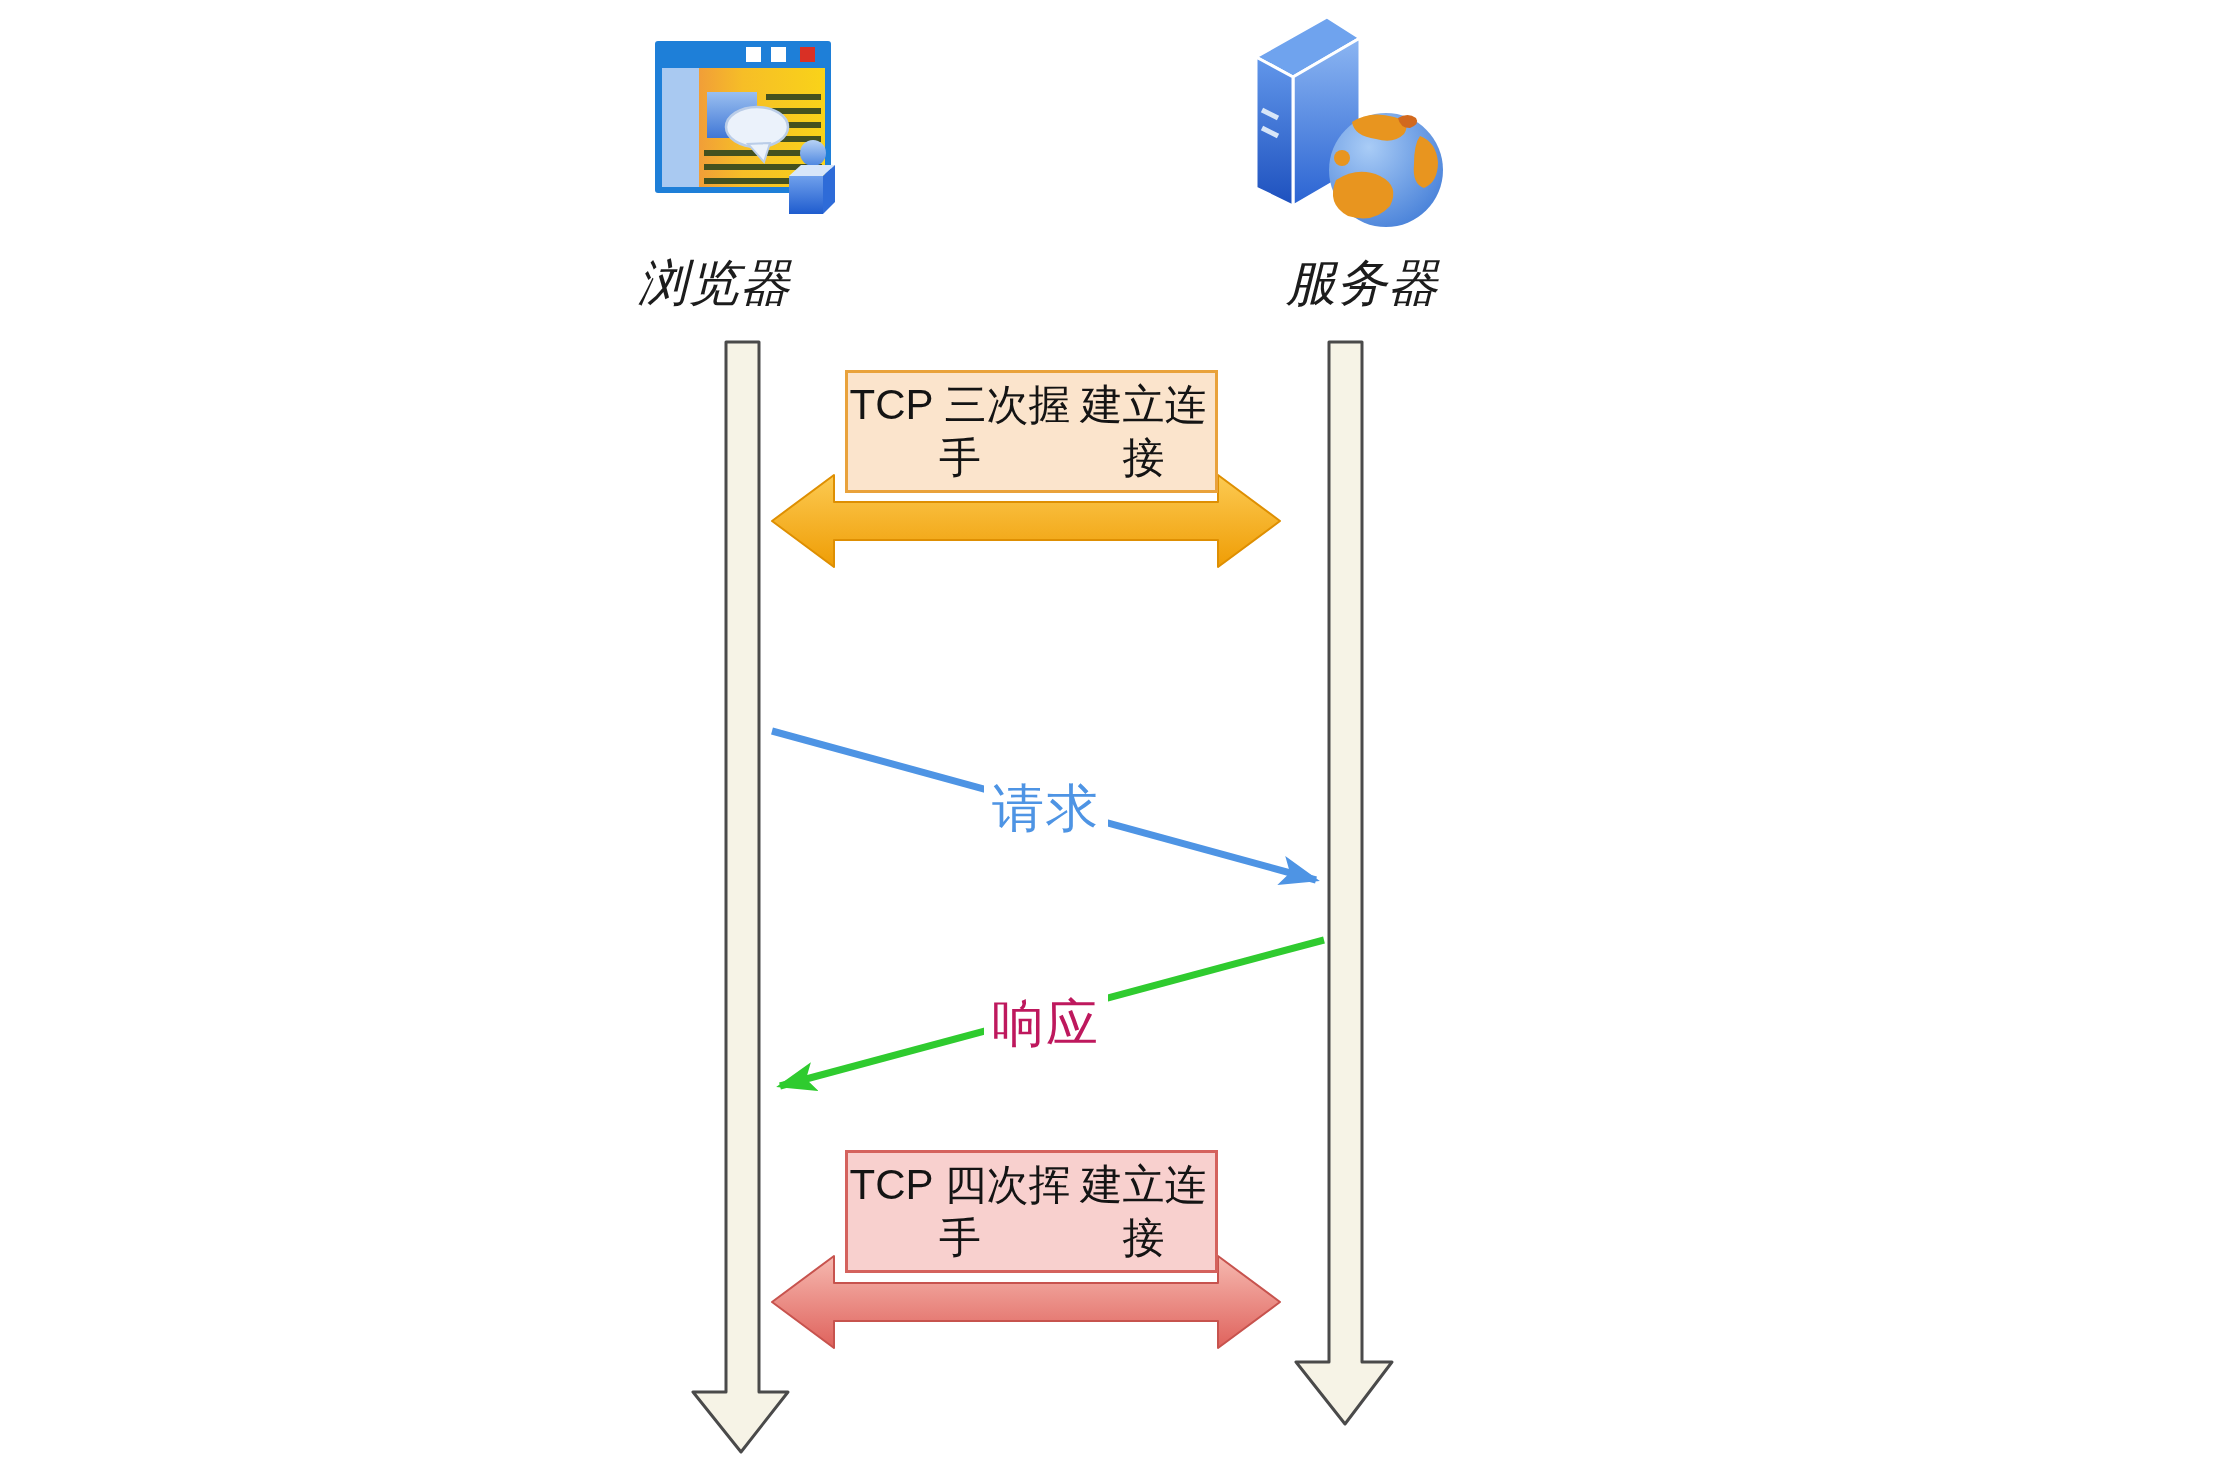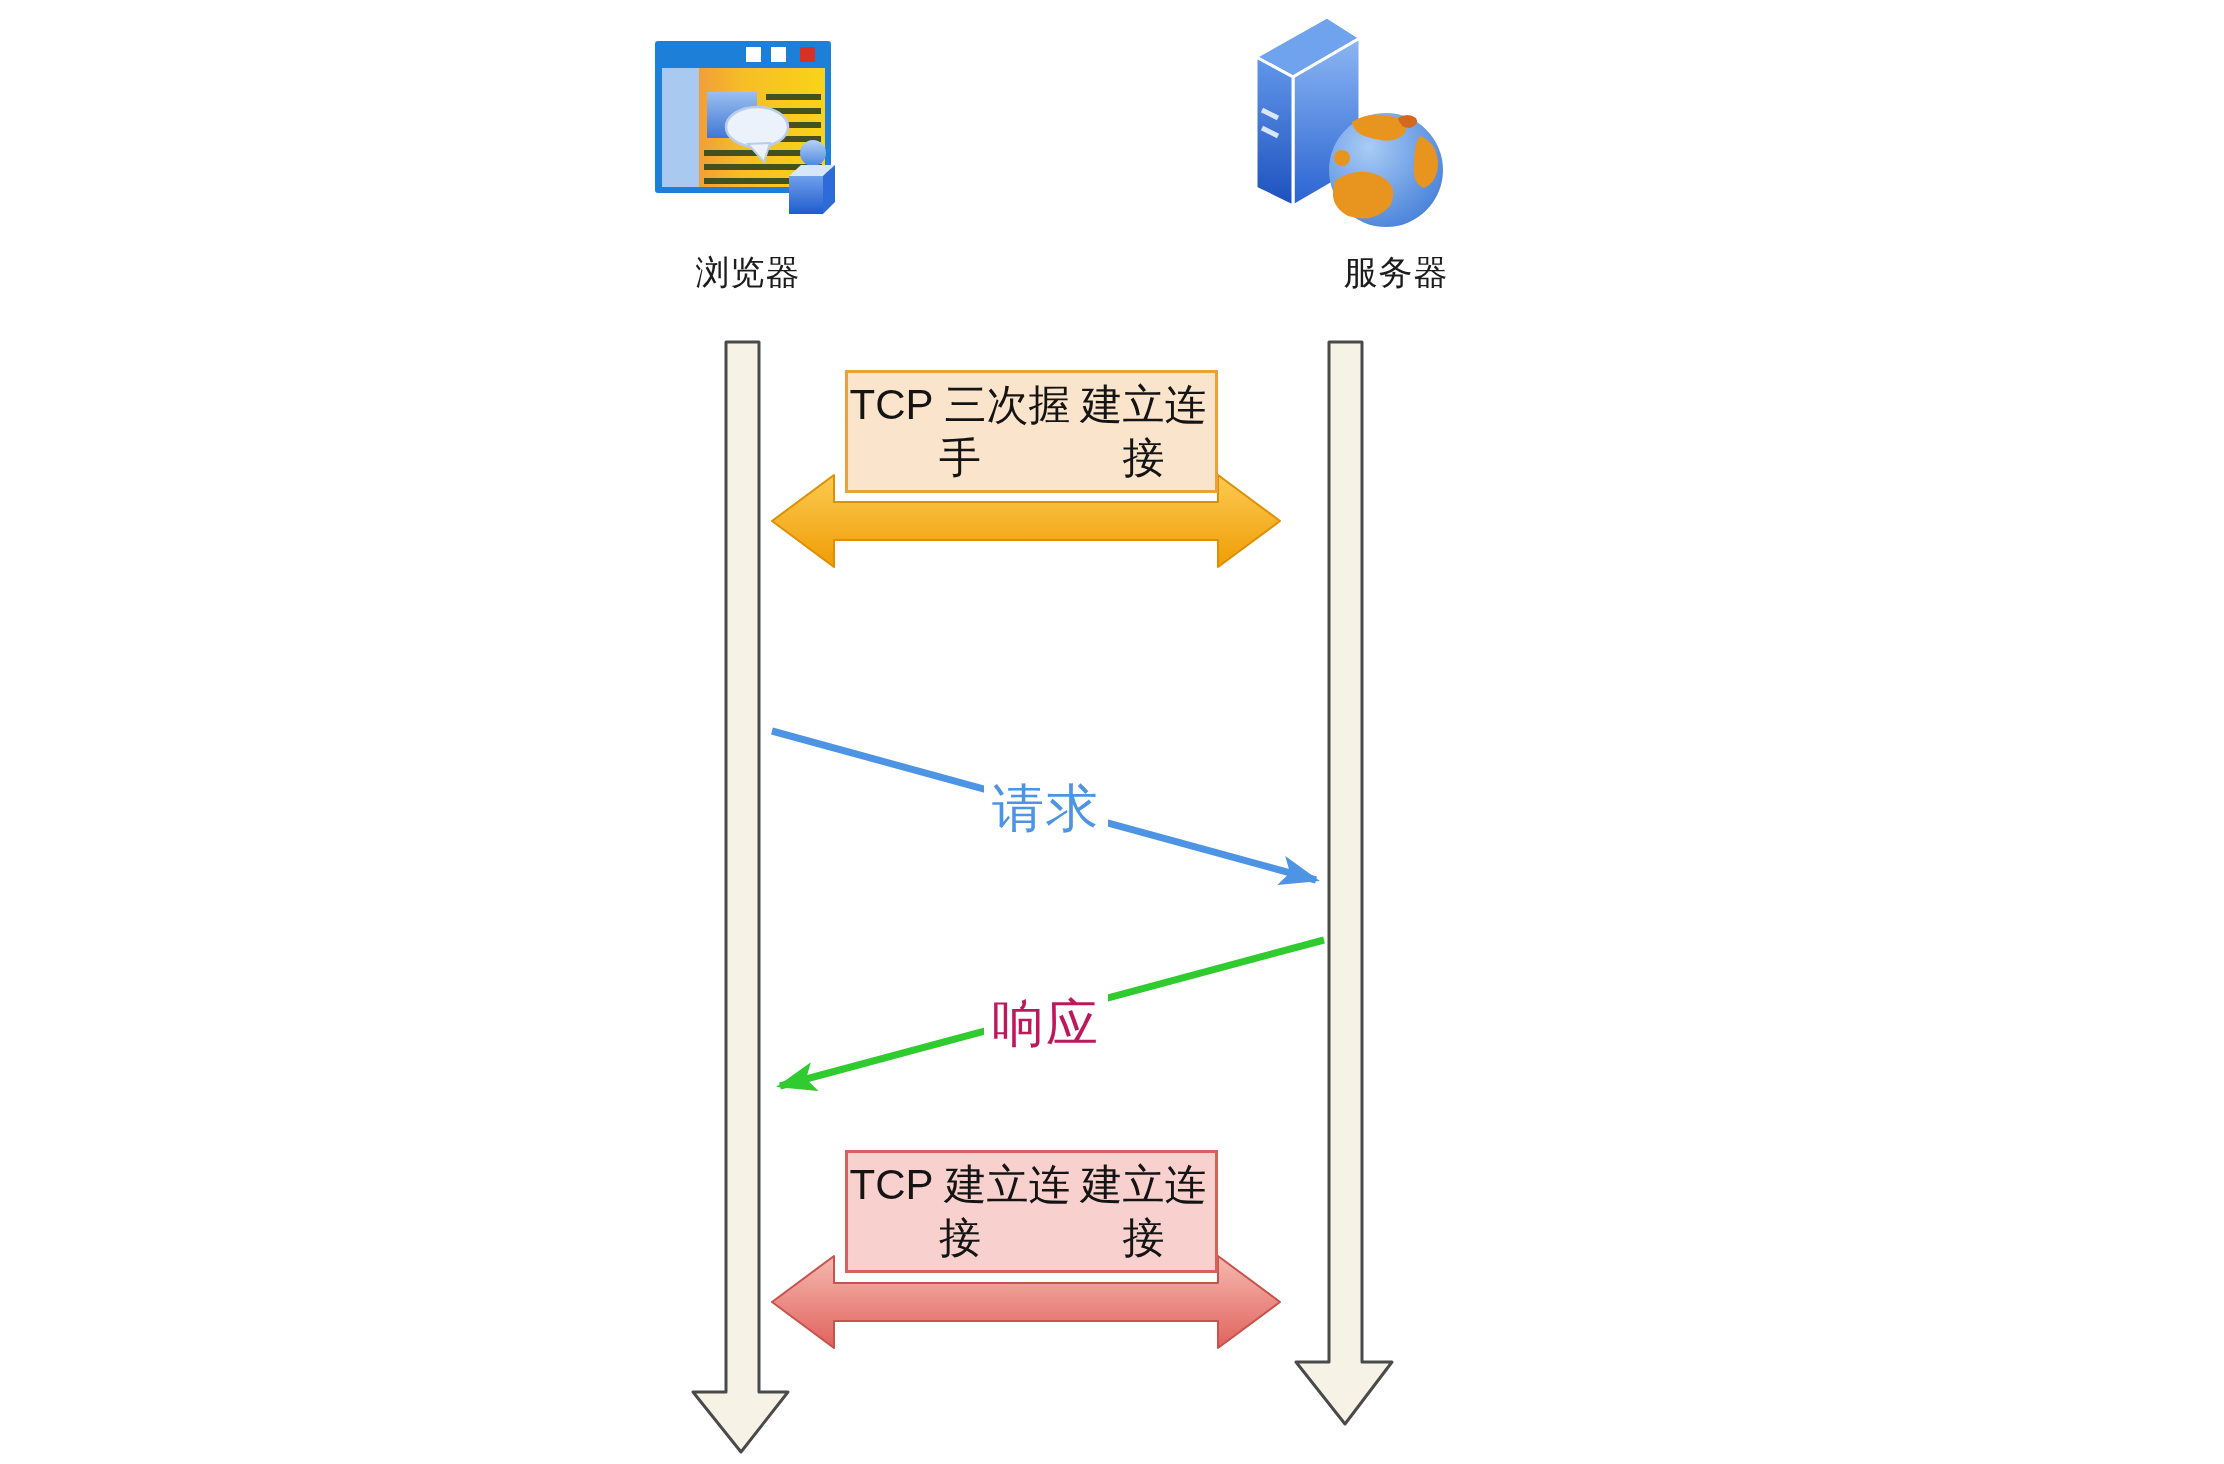--- a/index.html
+++ b/index.html
@@ -7,22 +7,23 @@
     position:relative;
     width:2224px; height:1464px;
     background:#ffffff;
     overflow:hidden;
     font-family:"Liberation Sans","DejaVu Sans",sans-serif;
   }
   .scene-svg { position:absolute; left:0; top:0; }
 
   .actor-label {
     position:absolute; top:250px; width:220px;
-    text-align:center; font-size:34px; color:#1c1c1c;
+    font-size:50px; color:#1c1c1c;
     letter-spacing:1px;
+    font-style:italic;
   }
   .actor-label.browser { left:638px; }
   .actor-label.server  { left:1286px; }
 
   .phase-box {
     position:absolute; left:845px; width:373px; height:123px;
     box-sizing:border-box;
     display:flex; flex-direction:row; align-items:center; justify-content:center;
     font-size:42px; line-height:1.25; color:#141414; text-align:center;
   }
@@ -142,20 +143,20 @@
   </svg>
 
   <div class="actor-label browser">浏览器</div>
   <div class="actor-label server">服务器</div>
 
   <div class="phase-box handshake">
     <div>TCP 三次握手</div>
     <div>建立连接</div>
   </div>
   <div class="phase-box teardown">
-    <div>TCP 建立连接</div>
+    <div>TCP 四次挥手</div>
     <div>建立连接</div>
   </div>
 
   <div class="msg-label request">请求</div>
   <div class="msg-label response">响应</div>
 
 </div>
 
 </body></html>

